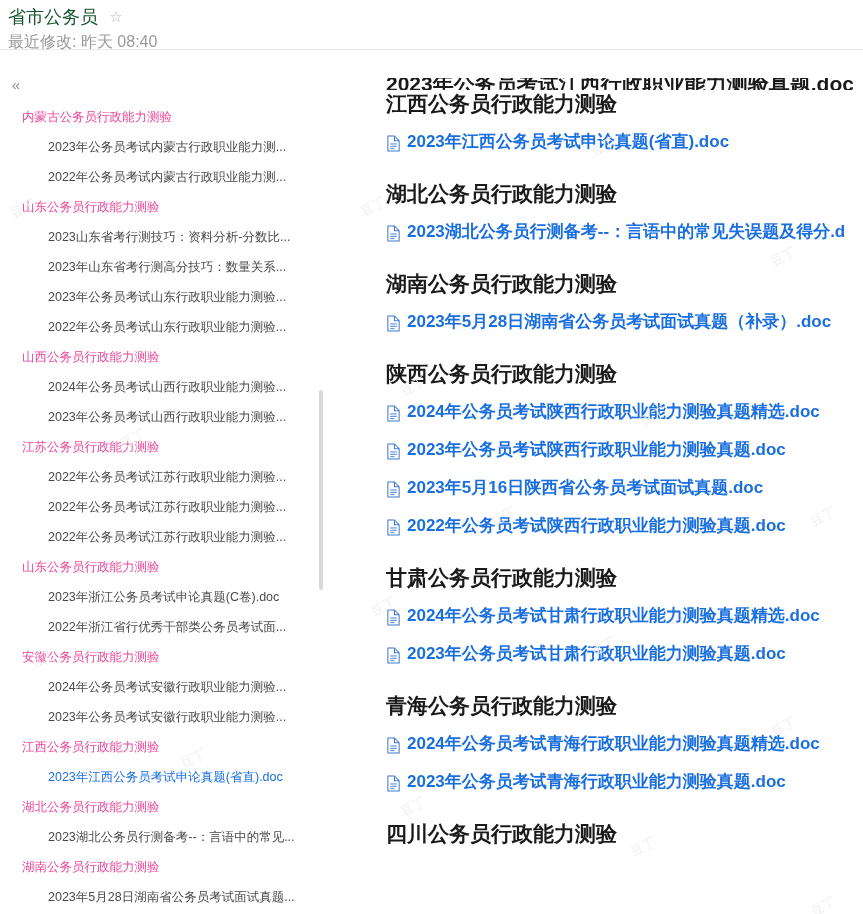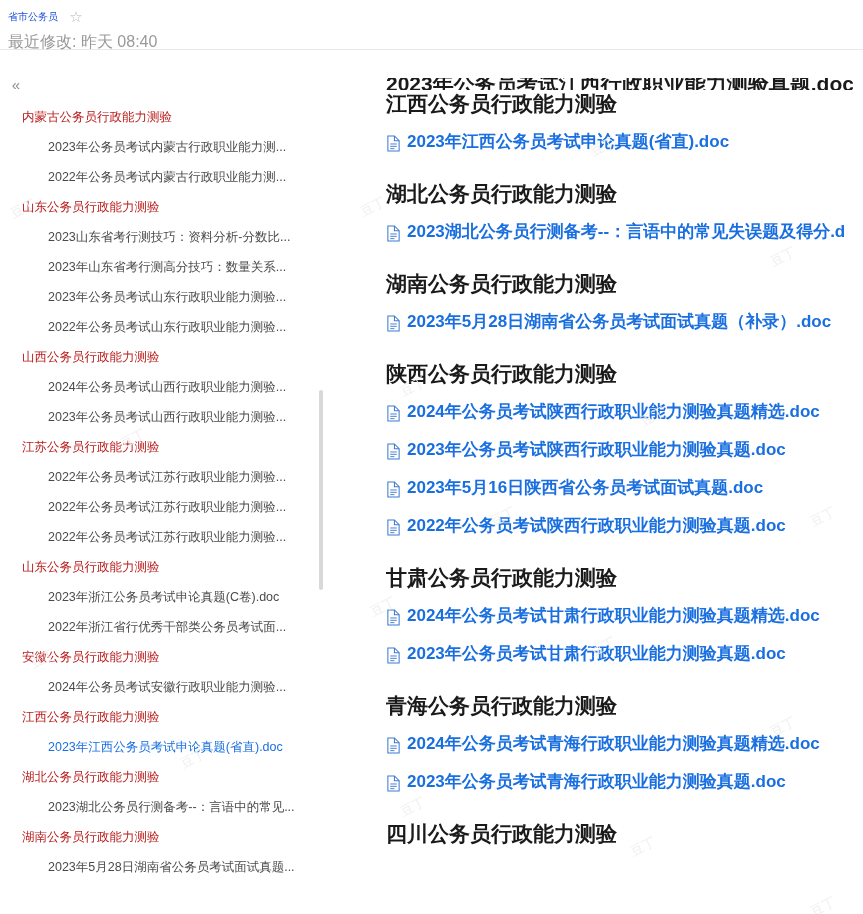--- a/index.html
+++ b/index.html
@@ -26,22 +26,22 @@
     border-bottom: 1px solid #e8e8e8;
     box-sizing: border-box;
   }
   #doc-title-row {
     display: flex;
     align-items: center;
     padding: 6px 0 0 8px;
     height: 22px;
   }
   #doc-title {
-    font-size: 10px;
-    color: #1d4ed8;
+    font-size: 18px;
+    color: #14532d;
     line-height: 18px;
   }
   #star-icon {
     margin-left: 10px;
     width: 16px;
     height: 16px;
     display: inline-block;
     color: #b8b8b8;
     font-size: 15px;
     line-height: 16px;
@@ -87,21 +87,21 @@
   .ol-item {
     font-size: 12.5px;
     line-height: 17px;
     color: #3d3d3d;
     padding: 6.5px 12px 6.5px 0;
     white-space: nowrap;
     overflow: hidden;
     text-overflow: ellipsis;
     cursor: pointer;
   }
-  .ol-lvl1 { padding-left: 22px; color: #b91c1c; }
+  .ol-lvl1 { padding-left: 22px; color: #ec4899; }
   .ol-lvl2 { padding-left: 48px; color: #4a4a4a; }
   .ol-active { color: #1a6fe0; }
 
   #sidebar-scrollbar {
     position: absolute;
     left: 319px;
     top: 340px;
     width: 4px;
     height: 200px;
     background: #d9d9d9;
@@ -206,20 +206,21 @@
       <div class="ol-item ol-lvl2">2023年公务员考试山西行政职业能力测验...</div>
       <div class="ol-item ol-lvl1">江苏公务员行政能力测验</div>
       <div class="ol-item ol-lvl2">2022年公务员考试江苏行政职业能力测验...</div>
       <div class="ol-item ol-lvl2">2022年公务员考试江苏行政职业能力测验...</div>
       <div class="ol-item ol-lvl2">2022年公务员考试江苏行政职业能力测验...</div>
       <div class="ol-item ol-lvl1">山东公务员行政能力测验</div>
       <div class="ol-item ol-lvl2">2023年浙江公务员考试申论真题(C卷).doc</div>
       <div class="ol-item ol-lvl2">2022年浙江省行优秀干部类公务员考试面...</div>
       <div class="ol-item ol-lvl1">安徽公务员行政能力测验</div>
       <div class="ol-item ol-lvl2">2024年公务员考试安徽行政职业能力测验...</div>
+      <div class="ol-item ol-lvl2">2023年公务员考试安徽行政职业能力测验...</div>
       <div class="ol-item ol-lvl1">江西公务员行政能力测验</div>
       <div class="ol-item ol-lvl2 ol-active">2023年江西公务员考试申论真题(省直).doc</div>
       <div class="ol-item ol-lvl1">湖北公务员行政能力测验</div>
       <div class="ol-item ol-lvl2">2023湖北公务员行测备考--：言语中的常见...</div>
       <div class="ol-item ol-lvl1">湖南公务员行政能力测验</div>
       <div class="ol-item ol-lvl2">2023年5月28日湖南省公务员考试面试真题...</div>
     </div>
   <div id="sidebar-scrollbar"></div>
 <div class="wm" style="left: 10px; top: 150px;">豆丁</div>
     <div class="wm" style="left: 120px; top: 380px;">豆丁</div>

